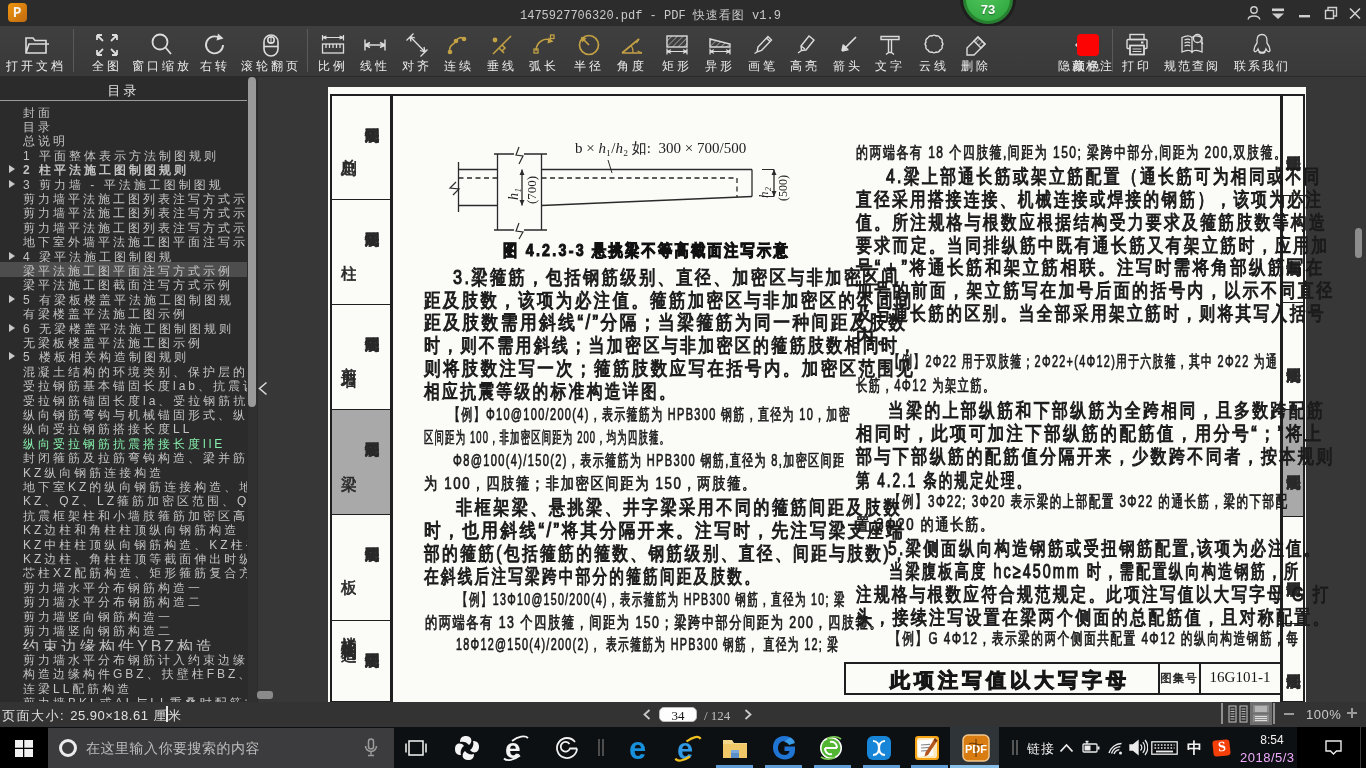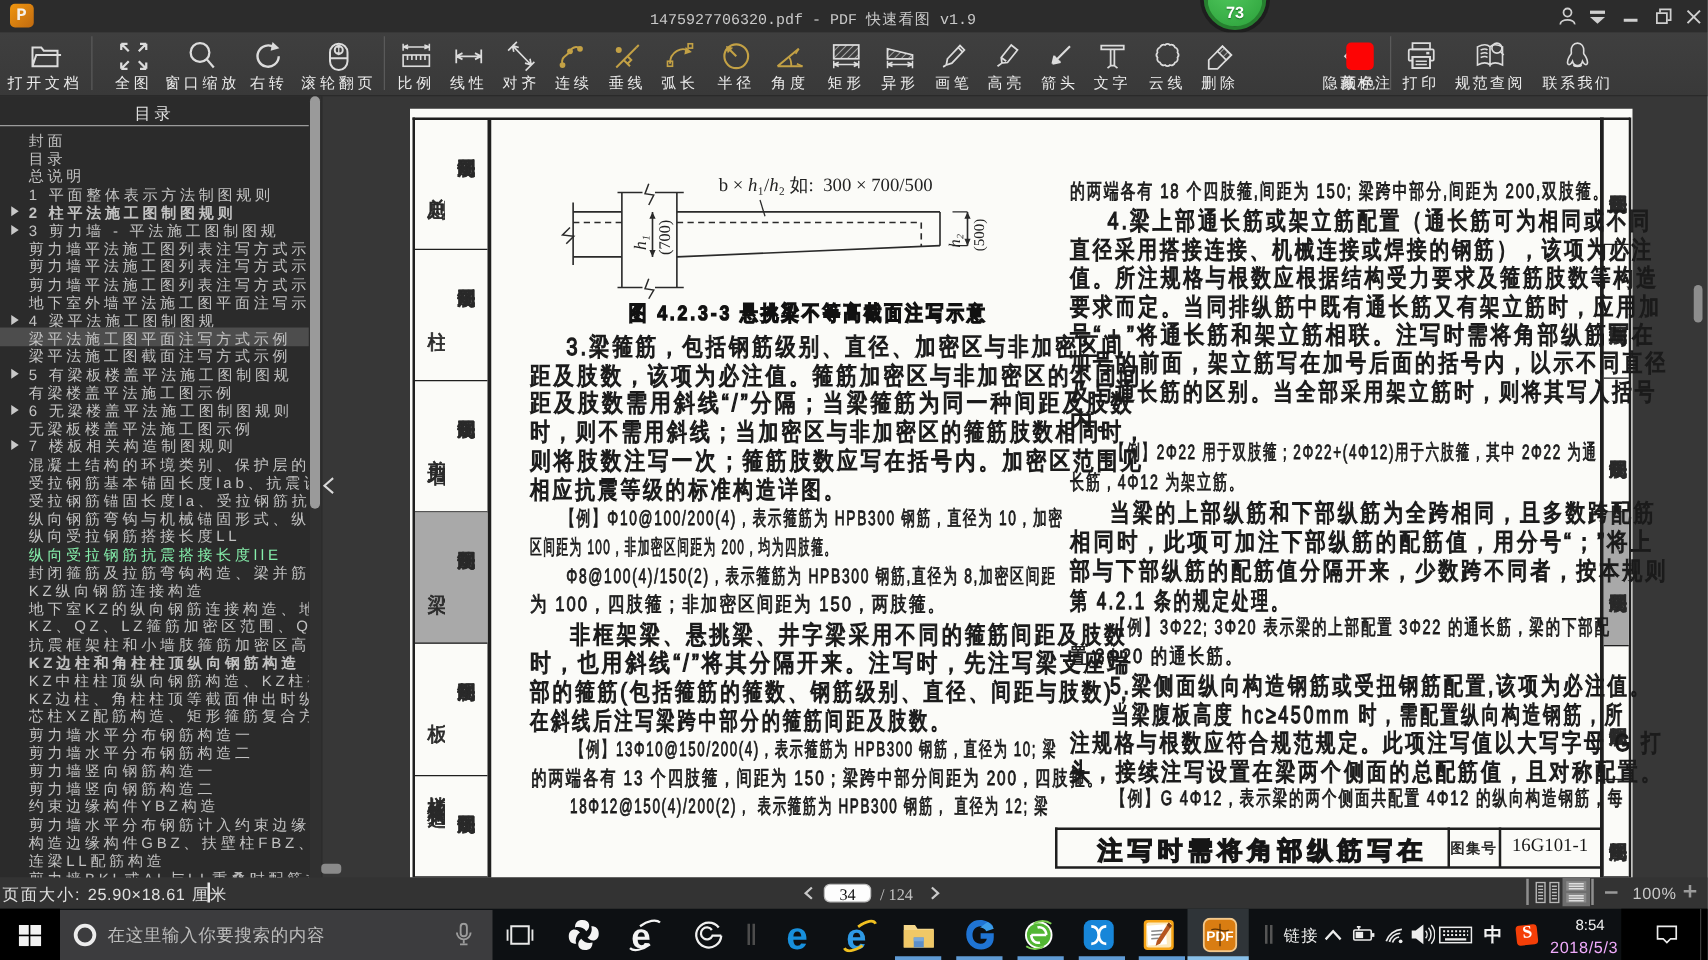--- a/index.html
+++ b/index.html
@@ -342,21 +342,21 @@
   </div>
 <div class="a" style="left:0;top:320.0px;width:247px;height:14.4px;overflow:hidden;">
 <div style="position:absolute;left:9px;top:3.5px;width:0;height:0;border-left:6px solid #c9c9c9;border-top:4px solid transparent;border-bottom:4px solid transparent;"></div>
 <div style="position:absolute;left:23px;top:0.5px;font-size:12px;color:#c2c2c2;letter-spacing:3px;white-space:pre;">6 无梁楼盖平法施工图制图规则</div>
   </div>
 <div class="a" style="left:0;top:334.4px;width:247px;height:14.4px;overflow:hidden;">
 <div style="position:absolute;left:23px;top:0.5px;font-size:12px;color:#c2c2c2;letter-spacing:3px;white-space:pre;">无梁板楼盖平法施工图示例</div>
   </div>
 <div class="a" style="left:0;top:348.8px;width:247px;height:14.4px;overflow:hidden;">
 <div style="position:absolute;left:9px;top:3.5px;width:0;height:0;border-left:6px solid #c9c9c9;border-top:4px solid transparent;border-bottom:4px solid transparent;"></div>
-<div style="position:absolute;left:23px;top:0.5px;font-size:12px;color:#c2c2c2;letter-spacing:3px;white-space:pre;">7 楼板相关构造制图规则</div>
+<div style="position:absolute;left:23px;top:0.5px;font-size:12px;color:#c2c2c2;letter-spacing:3px;white-space:pre;">5 楼板相关构造制图规则</div>
   </div>
 <div class="a" style="left:0;top:363.2px;width:247px;height:14.4px;overflow:hidden;">
 <div style="position:absolute;left:23px;top:0.5px;font-size:12px;color:#c2c2c2;letter-spacing:3px;white-space:pre;">混凝土结构的环境类别、保护层的最小厚度</div>
   </div>
 <div class="a" style="left:0;top:377.6px;width:247px;height:14.4px;overflow:hidden;">
 <div style="position:absolute;left:23px;top:0.5px;font-size:12px;color:#c2c2c2;letter-spacing:3px;white-space:pre;">受拉钢筋基本锚固长度lab、抗震设计时受</div>
   </div>
 <div class="a" style="left:0;top:392.0px;width:247px;height:14.4px;overflow:hidden;">
 <div style="position:absolute;left:23px;top:0.5px;font-size:12px;color:#c2c2c2;letter-spacing:3px;white-space:pre;">受拉钢筋锚固长度la、受拉钢筋抗震锚固长</div>
   </div>
@@ -377,21 +377,21 @@
   </div>
 <div class="a" style="left:0;top:478.4px;width:247px;height:14.4px;overflow:hidden;">
 <div style="position:absolute;left:23px;top:0.5px;font-size:12px;color:#c2c2c2;letter-spacing:3px;white-space:pre;">地下室KZ的纵向钢筋连接构造、地下室KZ的</div>
   </div>
 <div class="a" style="left:0;top:492.8px;width:247px;height:14.4px;overflow:hidden;">
 <div style="position:absolute;left:23px;top:0.5px;font-size:12px;color:#c2c2c2;letter-spacing:3px;white-space:pre;">KZ、QZ、LZ箍筋加密区范围、QZ、LZ纵向钢</div>
   </div>
 <div class="a" style="left:0;top:507.2px;width:247px;height:14.4px;overflow:hidden;">
 <div style="position:absolute;left:23px;top:0.5px;font-size:12px;color:#c2c2c2;letter-spacing:3px;white-space:pre;">抗震框架柱和小墙肢箍筋加密区高度选用表</div>
   </div>
-<div class="a" style="left:0;top:521.6px;width:247px;height:14.4px;overflow:hidden;font-weight:bold;">
+<div class="a" style="left:0;top:521.6px;width:247px;height:14.4px;overflow:hidden;">
 <div style="position:absolute;left:23px;top:0.5px;font-size:12px;color:#c2c2c2;letter-spacing:3px;white-space:pre;">KZ边柱和角柱柱顶纵向钢筋构造</div>
   </div>
 <div class="a" style="left:0;top:536.0px;width:247px;height:14.4px;overflow:hidden;">
 <div style="position:absolute;left:23px;top:0.5px;font-size:12px;color:#c2c2c2;letter-spacing:3px;white-space:pre;">KZ中柱柱顶纵向钢筋构造、KZ柱变截面位置</div>
   </div>
 <div class="a" style="left:0;top:550.4px;width:247px;height:14.4px;overflow:hidden;">
 <div style="position:absolute;left:23px;top:0.5px;font-size:12px;color:#c2c2c2;letter-spacing:3px;white-space:pre;">KZ边柱、角柱柱顶等截面伸出时纵向钢筋构</div>
   </div>
 <div class="a" style="left:0;top:564.8px;width:247px;height:14.4px;overflow:hidden;">
 <div style="position:absolute;left:23px;top:0.5px;font-size:12px;color:#c2c2c2;letter-spacing:3px;white-space:pre;">芯柱XZ配筋构造、矩形箍筋复合方式</div>
@@ -402,21 +402,21 @@
 <div class="a" style="left:0;top:593.6px;width:247px;height:14.4px;overflow:hidden;">
 <div style="position:absolute;left:23px;top:0.5px;font-size:12px;color:#c2c2c2;letter-spacing:3px;white-space:pre;">剪力墙水平分布钢筋构造二</div>
   </div>
 <div class="a" style="left:0;top:608.0px;width:247px;height:14.4px;overflow:hidden;">
 <div style="position:absolute;left:23px;top:0.5px;font-size:12px;color:#c2c2c2;letter-spacing:3px;white-space:pre;">剪力墙竖向钢筋构造一</div>
   </div>
 <div class="a" style="left:0;top:622.4px;width:247px;height:14.4px;overflow:hidden;">
 <div style="position:absolute;left:23px;top:0.5px;font-size:12px;color:#c2c2c2;letter-spacing:3px;white-space:pre;">剪力墙竖向钢筋构造二</div>
   </div>
 <div class="a" style="left:0;top:636.8px;width:247px;height:14.4px;overflow:hidden;">
-<div style="position:absolute;left:23px;top:0.5px;font-size:12px;color:#c2c2c2;letter-spacing:3px;white-space:pre;">约束边缘构件YBZ构造</div>
+<div style="position:absolute;left:23px;top:0.5px;font-size:16px;color:#c2c2c2;letter-spacing:3px;white-space:pre;">约束边缘构件YBZ构造</div>
   </div>
 <div class="a" style="left:0;top:651.2px;width:247px;height:14.4px;overflow:hidden;">
 <div style="position:absolute;left:23px;top:0.5px;font-size:12px;color:#c2c2c2;letter-spacing:3px;white-space:pre;">剪力墙水平分布钢筋计入约束边缘构件、体</div>
   </div>
 <div class="a" style="left:0;top:665.6px;width:247px;height:14.4px;overflow:hidden;">
 <div style="position:absolute;left:23px;top:0.5px;font-size:12px;color:#c2c2c2;letter-spacing:3px;white-space:pre;">构造边缘构件GBZ、扶壁柱FBZ、非边缘暗柱</div>
   </div>
 <div class="a" style="left:0;top:680.0px;width:247px;height:14.4px;overflow:hidden;">
 <div style="position:absolute;left:23px;top:0.5px;font-size:12px;color:#c2c2c2;letter-spacing:3px;white-space:pre;">连梁LL配筋构造</div>
   </div>
@@ -569,21 +569,21 @@
 <div class="a fitl" id="f34" style="left:888px;top:534.5px;font-size:19.5px;color:#1b1b1b;letter-spacing:2.8px;white-space:pre;-webkit-text-stroke:1.05px #1b1b1b;transform:scaleX(0.7985);transform-origin:0 0;">5.梁侧面纵向构造钢筋或受扭钢筋配置,该项为必注值。</div>
 <div class="a fitl" id="f35" style="left:889px;top:557.5px;font-size:19.5px;color:#1b1b1b;letter-spacing:2.8px;white-space:pre;-webkit-text-stroke:1.05px #1b1b1b;transform:scaleX(0.7355);transform-origin:0 0;">当梁腹板高度 hс≥450mm 时，需配置纵向构造钢筋，所</div>
 <div class="a fitl" id="f36" style="left:856px;top:580.5px;font-size:19.5px;color:#1b1b1b;letter-spacing:2.8px;white-space:pre;-webkit-text-stroke:1.05px #1b1b1b;transform:scaleX(0.8018);transform-origin:0 0;">注规格与根数应符合规范规定。此项注写值以大写字母 G 打</div>
 <div class="a fitl" id="f37" style="left:856px;top:603.5px;font-size:19.5px;color:#1b1b1b;letter-spacing:2.8px;white-space:pre;-webkit-text-stroke:1.05px #1b1b1b;transform:scaleX(0.8189);transform-origin:0 0;">头，接续注写设置在梁两个侧面的总配筋值，且对称配置。</div>
 <div class="a fitl" id="f38" style="left:889px;top:628px;font-size:16.5px;color:#1b1b1b;letter-spacing:2.0px;white-space:pre;-webkit-text-stroke:0.7px #1b1b1b;transform:scaleX(0.7126);transform-origin:0 0;">【例】G 4Φ12，表示梁的两个侧面共配置 4Φ12 的纵向构造钢筋，每</div>
 <div class="a" style="left:844px;top:662px;width:437px;height:1.5px;background:#1f1f1f;"></div>
 <div class="a" style="left:844px;top:693px;width:437px;height:1.5px;background:#1f1f1f;"></div>
 <div class="a" style="left:844px;top:662px;width:1.5px;height:32px;background:#1f1f1f;"></div>
 <div class="a" style="left:1158px;top:662px;width:1.5px;height:32px;background:#1f1f1f;"></div>
 <div class="a" style="left:1199px;top:662px;width:1.5px;height:32px;background:#1f1f1f;"></div>
-<div class="a" style="left:870px;top:667px;width:280px;text-align:center;font-size:20px;font-weight:bold;color:#161616;letter-spacing:4px;white-space:pre;-webkit-text-stroke:1px #161616;">注写时需将角部纵筋写在</div>
+<div class="a" style="left:870px;top:667px;width:280px;text-align:center;font-size:20px;font-weight:bold;color:#161616;letter-spacing:4px;white-space:pre;-webkit-text-stroke:1px #161616;">此项注写值以大写字母</div>
 <div class="a" style="left:1159px;top:671px;width:40px;text-align:center;font-size:11.5px;color:#1b1b1b;letter-spacing:1px;white-space:pre;-webkit-text-stroke:0.4px #1b1b1b;">图集号</div>
 <div class="a" style="left:1200px;top:669px;width:80px;text-align:center;font:15px 'Liberation Serif';color:#161616;">16G101-1</div>
 <div class="a" style="left:1355px;top:228px;width:7px;height:30px;background:#8d8d8d;border-radius:4px;"></div>
 <div class="a" style="left:0;top:702px;width:1366px;height:25px;background:#333333;"></div>
 <div class="a" style="left:2px;top:707px;font-size:13px;color:#e0e0e0;letter-spacing:1.5px;white-space:pre;">页面大小: <span style="letter-spacing:0.5px">25.90×18.61</span> 厘米</div>
 <div class="a" style="left:166px;top:706px;width:1.5px;height:16px;background:#e8e8e8;"></div>
 <svg class="a" style="left:643px;top:709px;" width="8" height="11" viewBox="0 0 8 11" fill="none" stroke="#c9c9c9" stroke-width="1.8">
     <path d="M6.5 1 L1.5 5.5 L6.5 10"></path>
   </svg>
 <div class="a" style="left:659px;top:706.5px;width:38px;height:15px;background:#fdfdfd;border-radius:5px;border:1px solid #bbb;box-sizing:border-box;"></div>

